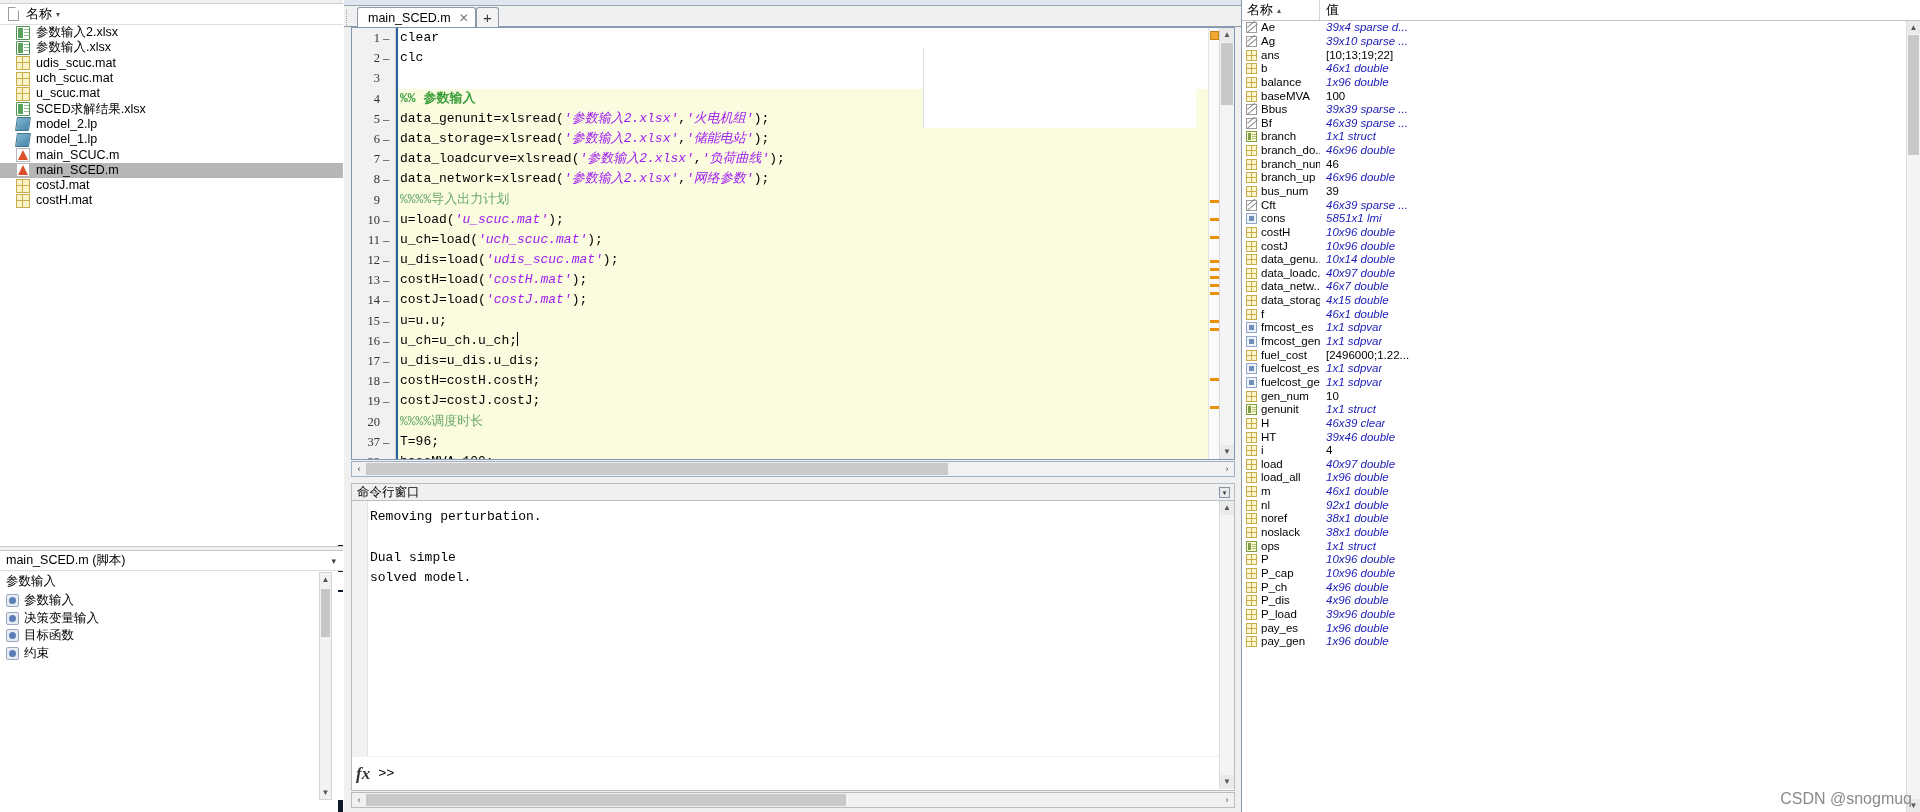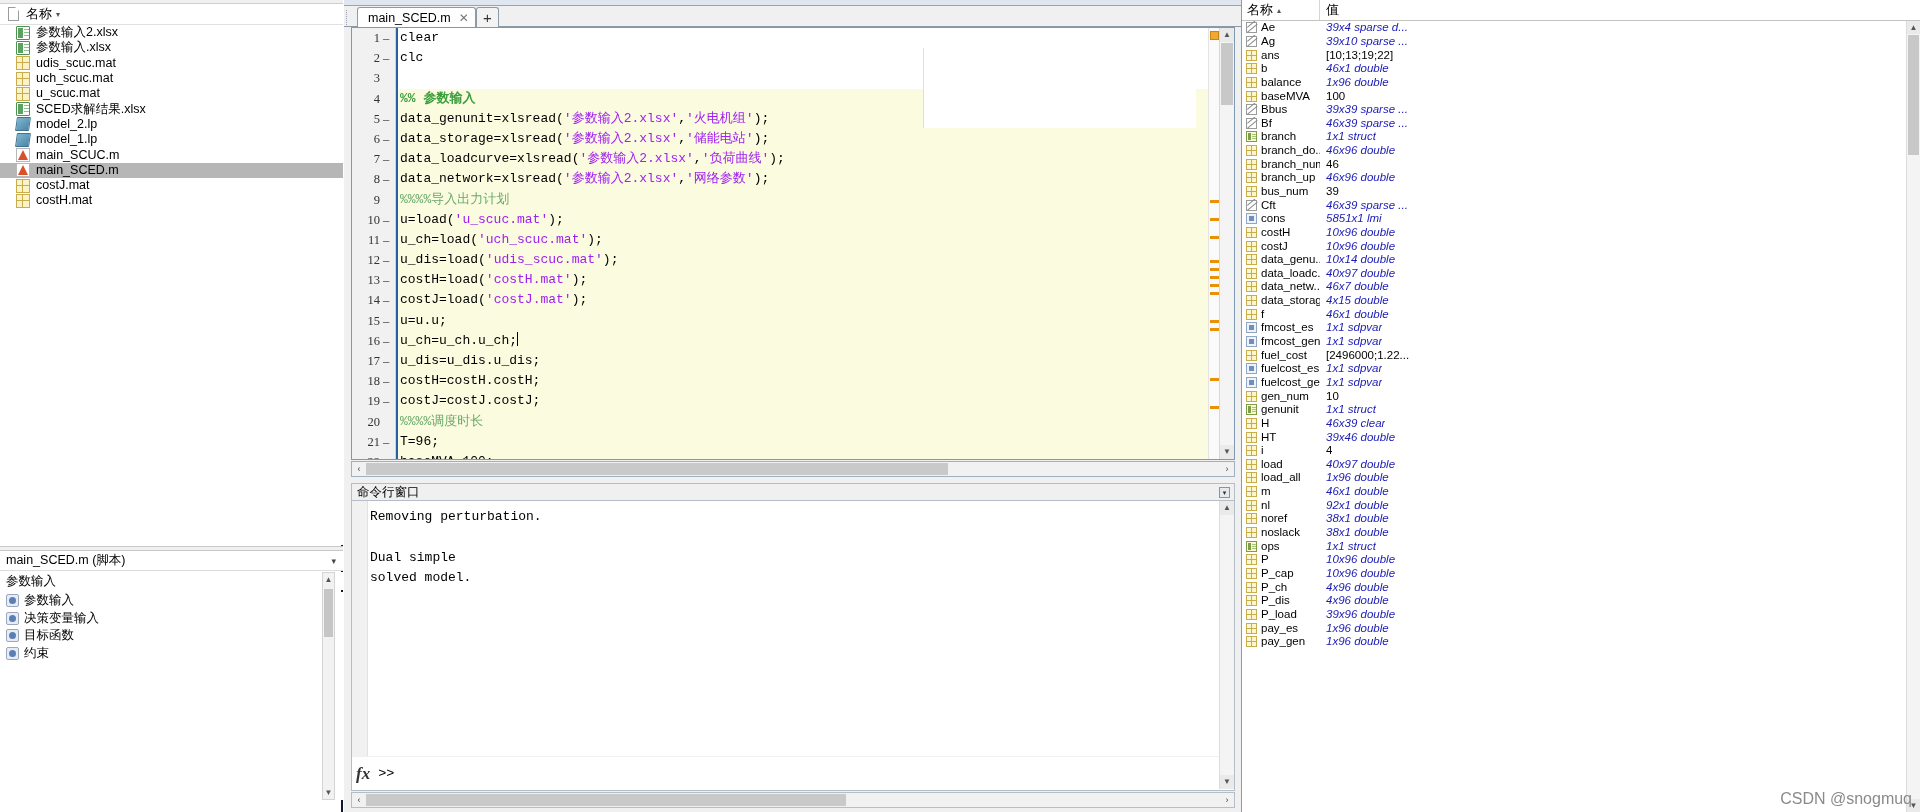--- a/index.html
+++ b/index.html
@@ -10,21 +10,21 @@
     background: #ffffff;
     font-family: "Liberation Sans", "DejaVu Sans", sans-serif;
     font-size: 12px;
     color: #000;
   }
   #app { position: relative; width: 1920px; height: 812px; }
 
   
   #file-panel {
     position: absolute; left: 0; top: 0; width: 343px; height: 812px;
-    background: #ffffff; border-right: 2px solid #0f172a;
+    background: #ffffff; border-right: 5px solid #0f172a;
   }
   #fp-topstrip {
     position: absolute; left: 0; top: 0; width: 343px; height: 4px;
     background: #f0f0f0; border-bottom: 1px solid #cfcfcf;
   }
   #fp-header {
     position: absolute; left: 0; top: 4px; width: 343px; height: 21px;
     background: #ffffff; border-bottom: 1px solid #e0e0e0;
     display: flex; align-items: center;
   }
@@ -210,21 +210,21 @@
   .cline .ln {
     position: absolute; left: -46px; width: 28px; text-align: right;
     font-family: "Liberation Serif", serif; font-size: 12.5px; color: #333;
   }
   .cline .dash {
     position: absolute; left: -15px; width: 8px; color: #333;
     font-family: "Liberation Serif", serif; font-size: 12.5px;
   }
   .cline .txt { position: absolute; left: 2px; }
   .cline.hl { background: #fbfbe0; }
-  .tok-str { color: #a020f0; }
+  .tok-str { color: #a020f0; font-style: italic; }
   .tok-cmt { color: #3a9e3a; font-weight: bold; }
   .tok-cmt2 { color: #6aa96a; margin-top: 12px; }
   .caret {
     display: inline-block; width: 1px; height: 14px; background: #000;
     vertical-align: -2px; margin-left: 0px;
   }
   
   #ed-white-block {
     position: absolute; left: 571px; top: 20px; width: 273px; height: 80px;
     background: #ffffff; border-left: 1px solid #dfdfdf;
@@ -648,21 +648,21 @@
             <span class="ln">19</span>
             <span class="dash">–</span>
             <span class="txt">costJ=costJ.costJ;</span>
           </div>
           <div class="cline hl">
             <span class="ln">20</span>
             <span class="dash"></span>
             <span class="txt"><span class="tok-cmt2">%%%%调度时长</span></span>
           </div>
           <div class="cline hl">
-            <span class="ln">21</span>
+            <span class="ln">37</span>
             <span class="dash">–</span>
             <span class="txt">T=96;</span>
           </div>
           <div class="cline hl">
             <span class="ln">22</span>
             <span class="dash">–</span>
             <span class="txt">baseMVA=100;</span>
           </div>
         </div>
       <div id="ed-white-block"></div>

